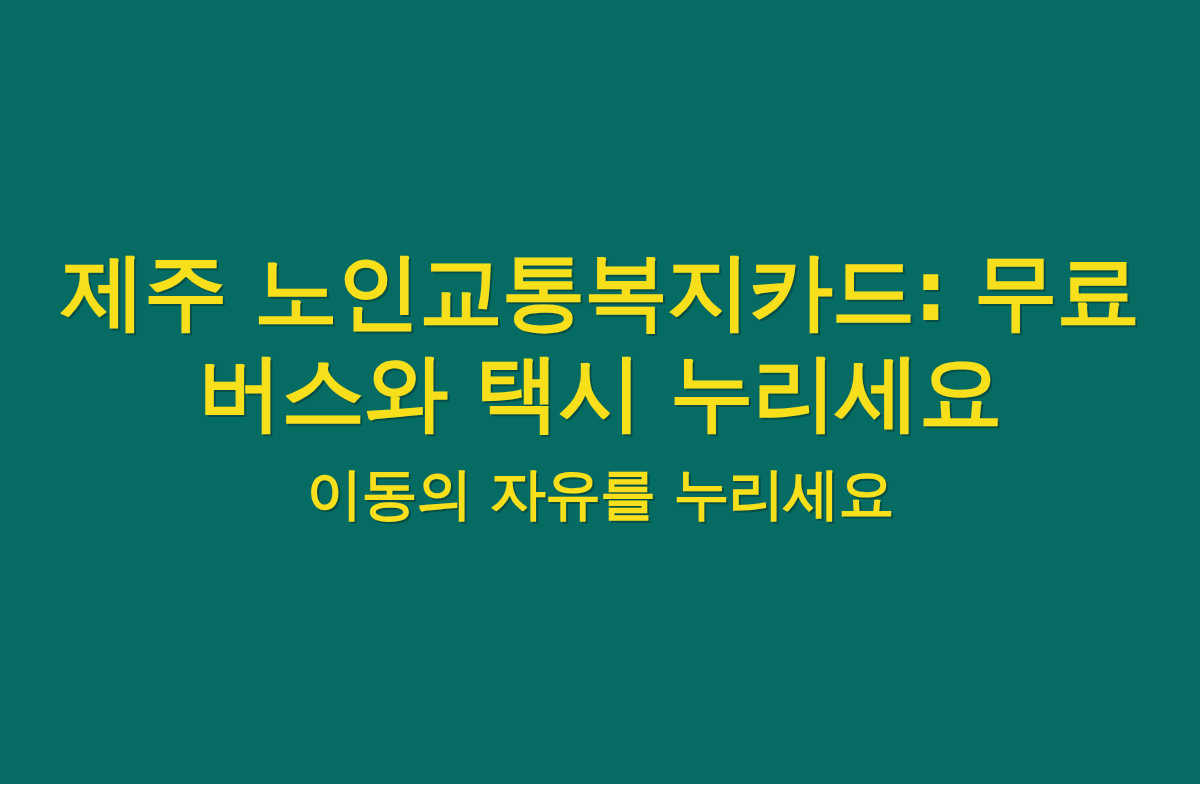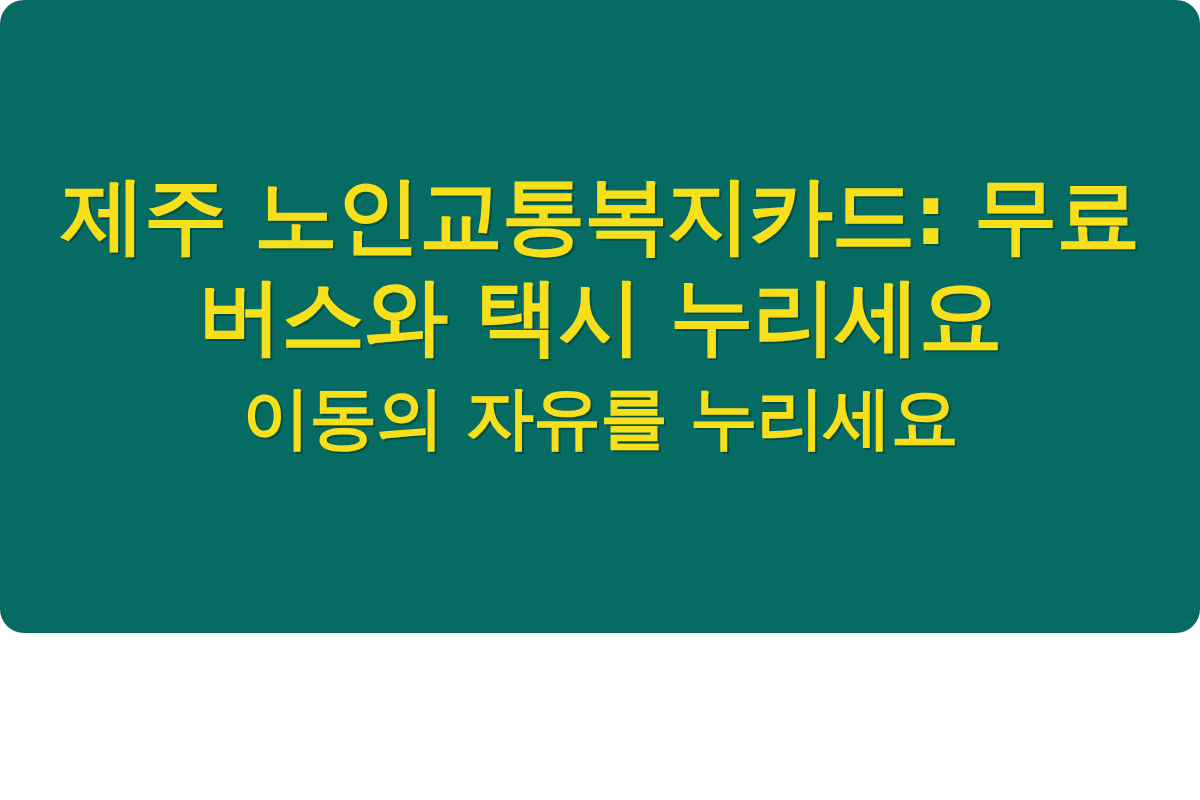--- a/index.html
+++ b/index.html
@@ -11,28 +11,27 @@
   body {
     width: 1200px;
     height: 800px;
     overflow: hidden;
     font-family: "Liberation Sans", "DejaVu Sans", sans-serif;
   }
 
   #banner {
     position: relative;
     width: 1200px;
-    height: 633px;
+    height: 784px;
     box-sizing: border-box;
     display: flex;
     flex-direction: column;
     align-items: center;
     justify-content: center;
     background: #066B62;
-    border-radius: 24px;
   }
 
   #headline {
     width: 1150px;
     margin: 0;
     padding: 0;
     text-align: center;
     font-family: "DejaVu Sans", "Liberation Sans", sans-serif;
     font-weight: 700;
     font-size: 82px;
@@ -53,21 +52,21 @@
     font-size: 84px;
     letter-spacing: -1.5px;
   }
 
   .headline-line.line-2 {
     font-size: 84px;
     letter-spacing: -1px;
   }
 
   .headline-line.line-3 {
-    font-size: 68px;
+    font-size: 56px;
     letter-spacing: -1px;
   }
 </style>
 </head>
 <body>
 
 <div id="banner" style="background: rgb(6, 107, 98);">
 
   <h1 id="headline" style="color: rgb(247, 224, 27);">
     <span class="headline-line line-1">제주 노인교통복지카드: 무료</span>

